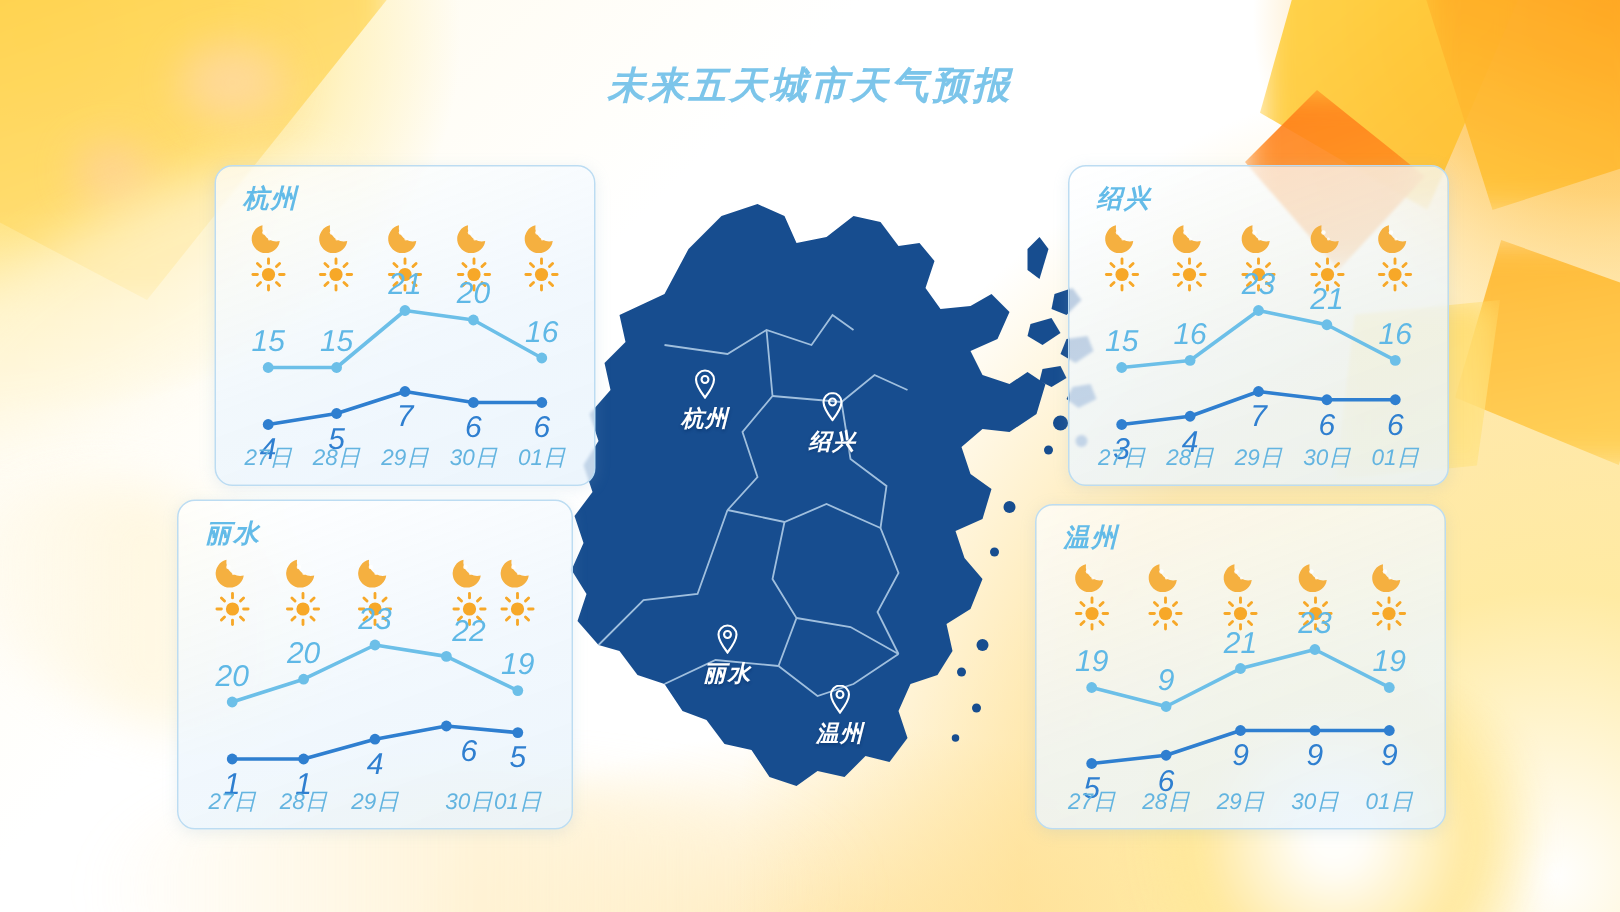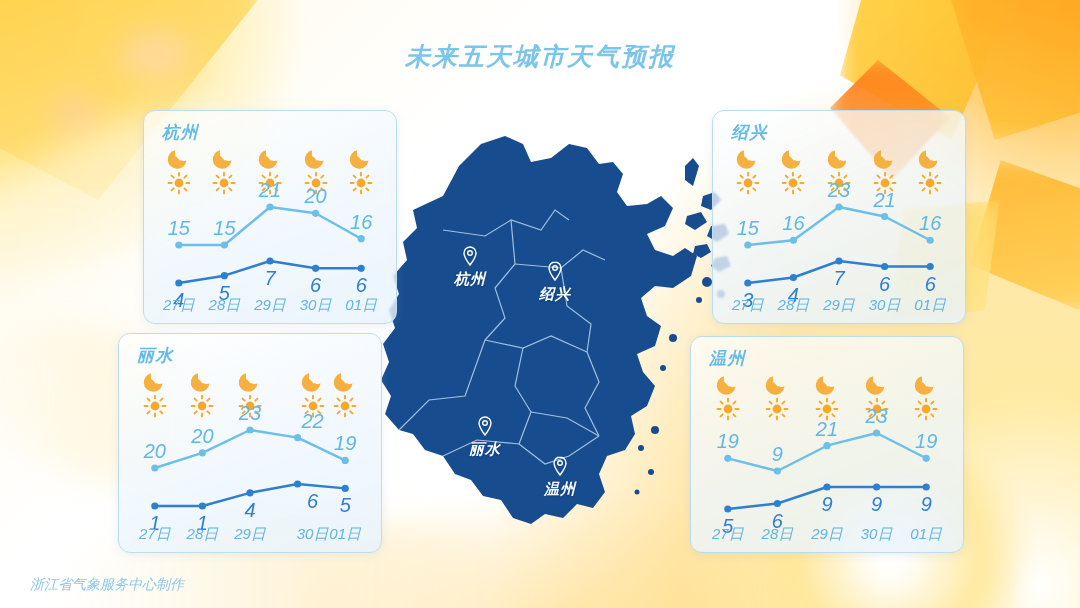--- a/index.html
+++ b/index.html
@@ -701,15 +701,14 @@
     </g>
             </svg></div>
           <div class="hi" style="top: 93.3333px;">19</div>
           <div class="lo" style="top: 156px;">9</div>
           <div class="dt">01日</div>
         </div>
       </div>
     </div>
 
   <div class="footer">
-    <div>浙江省气象服务中心制作</div>
   </div>
 </div>
 
 </body></html>

